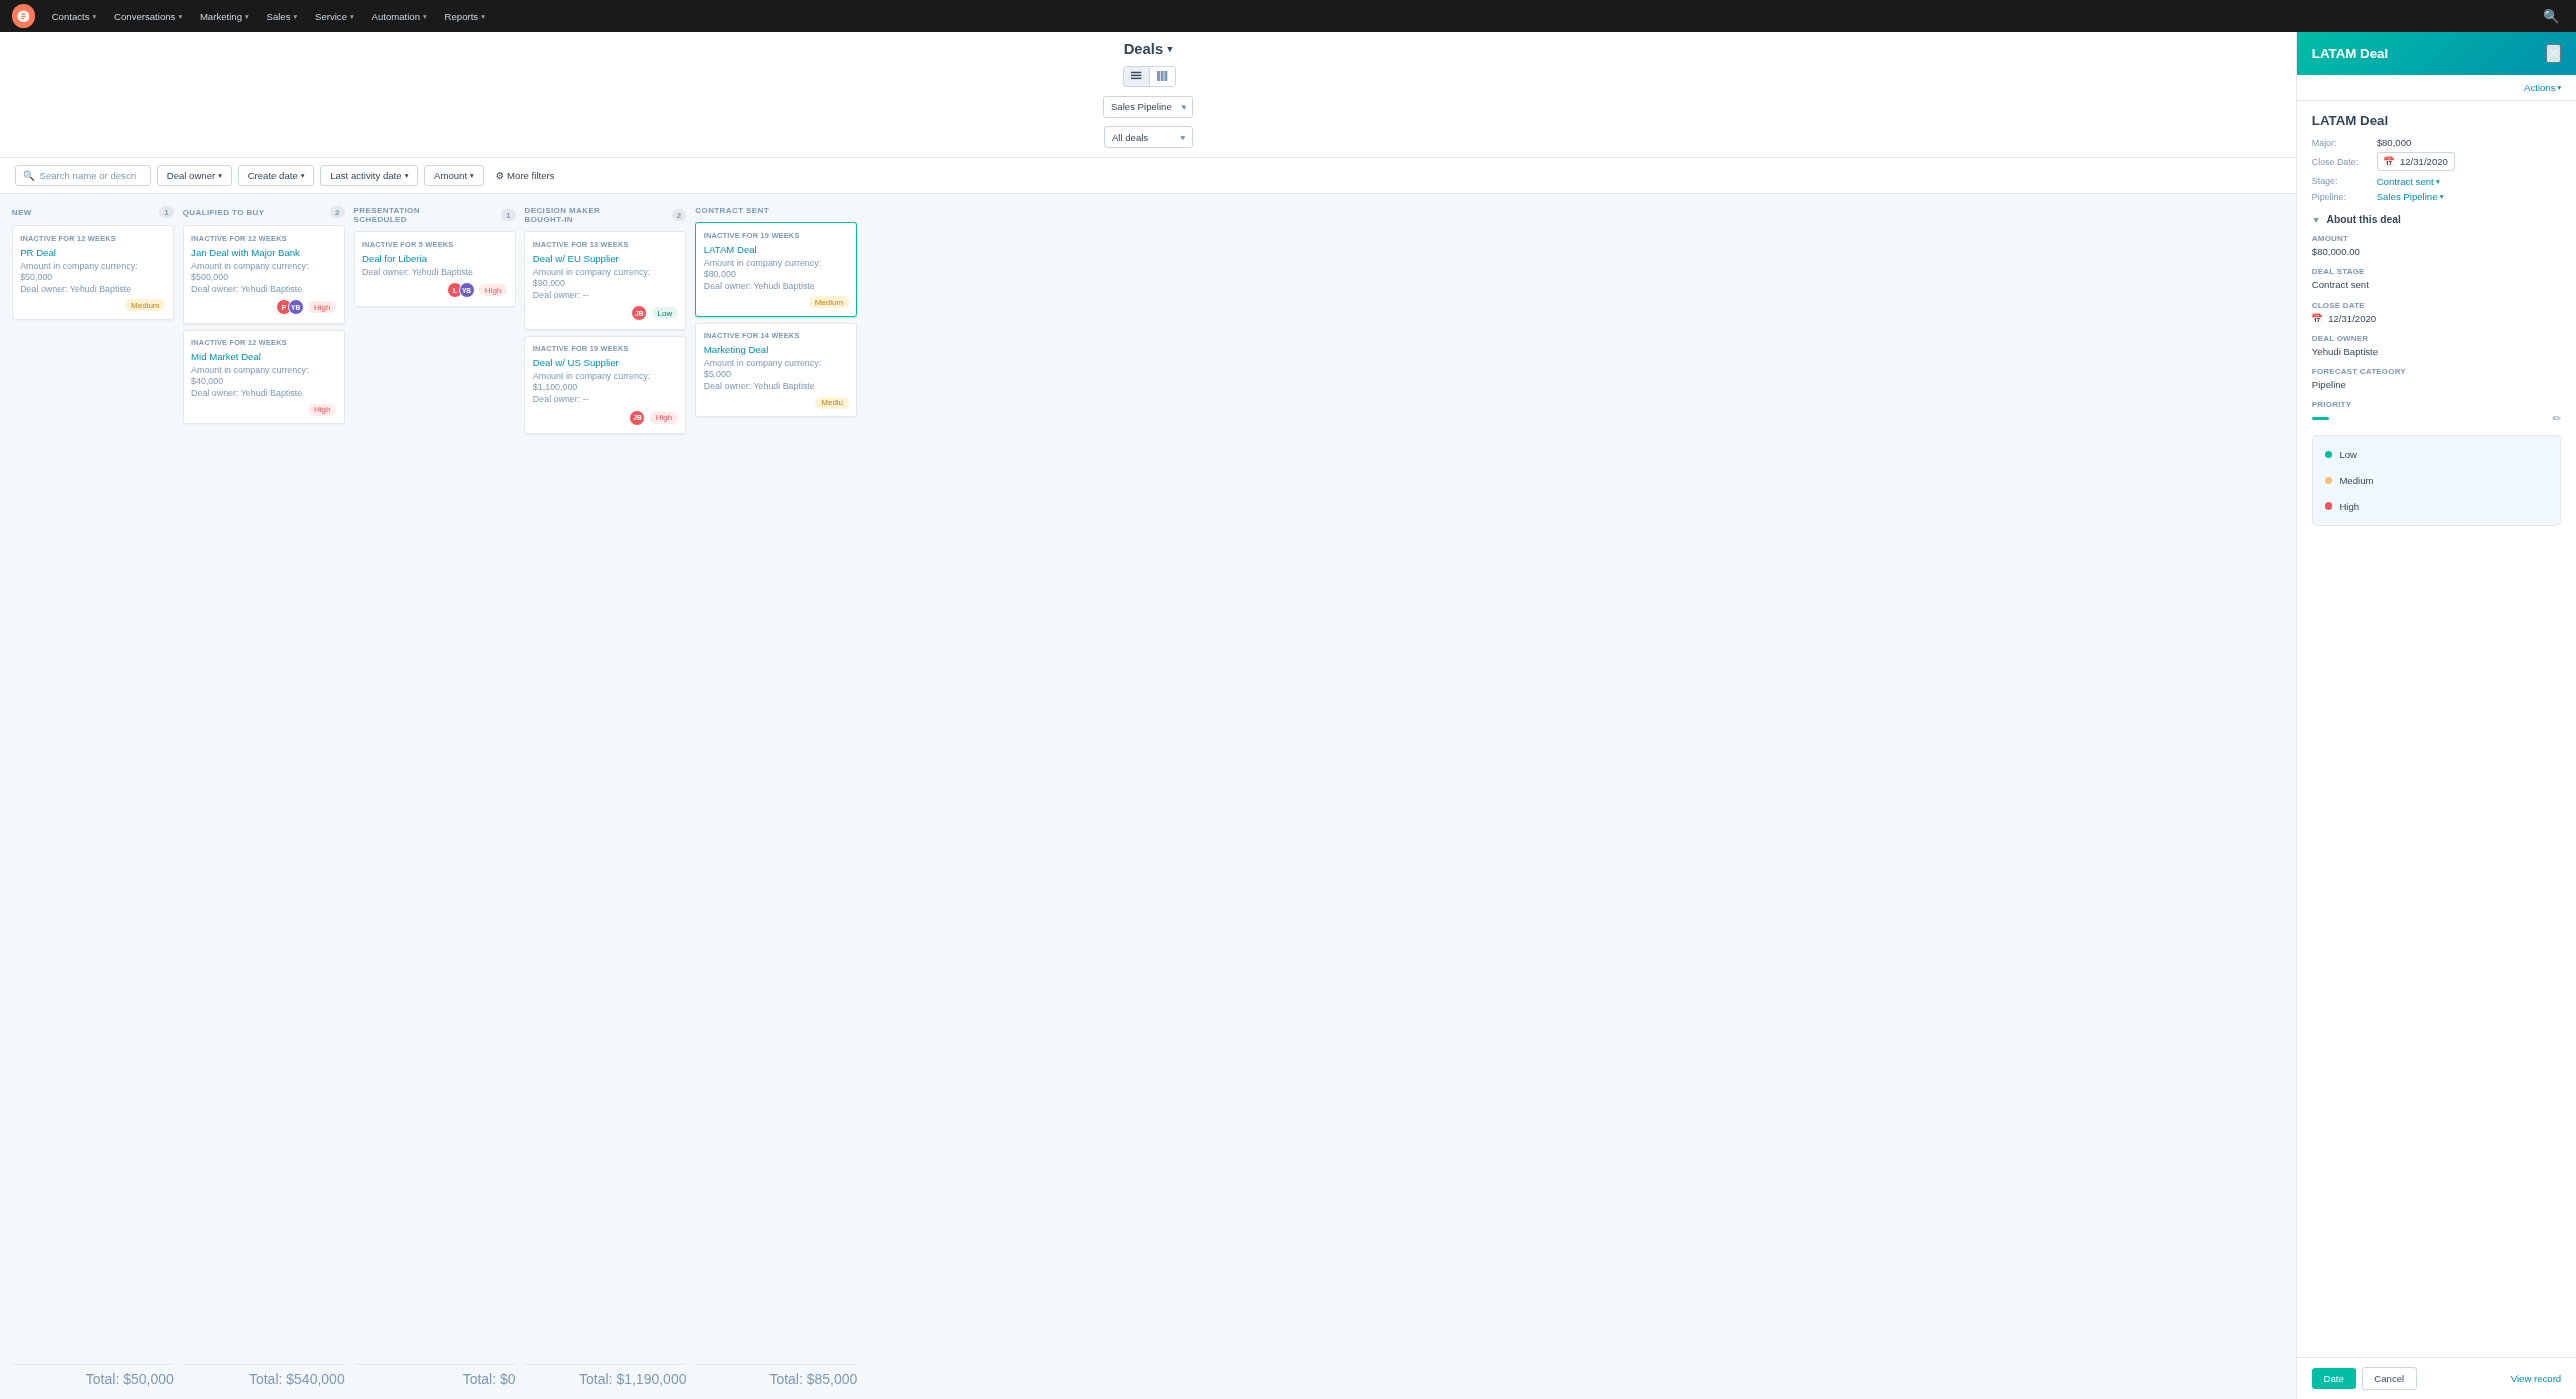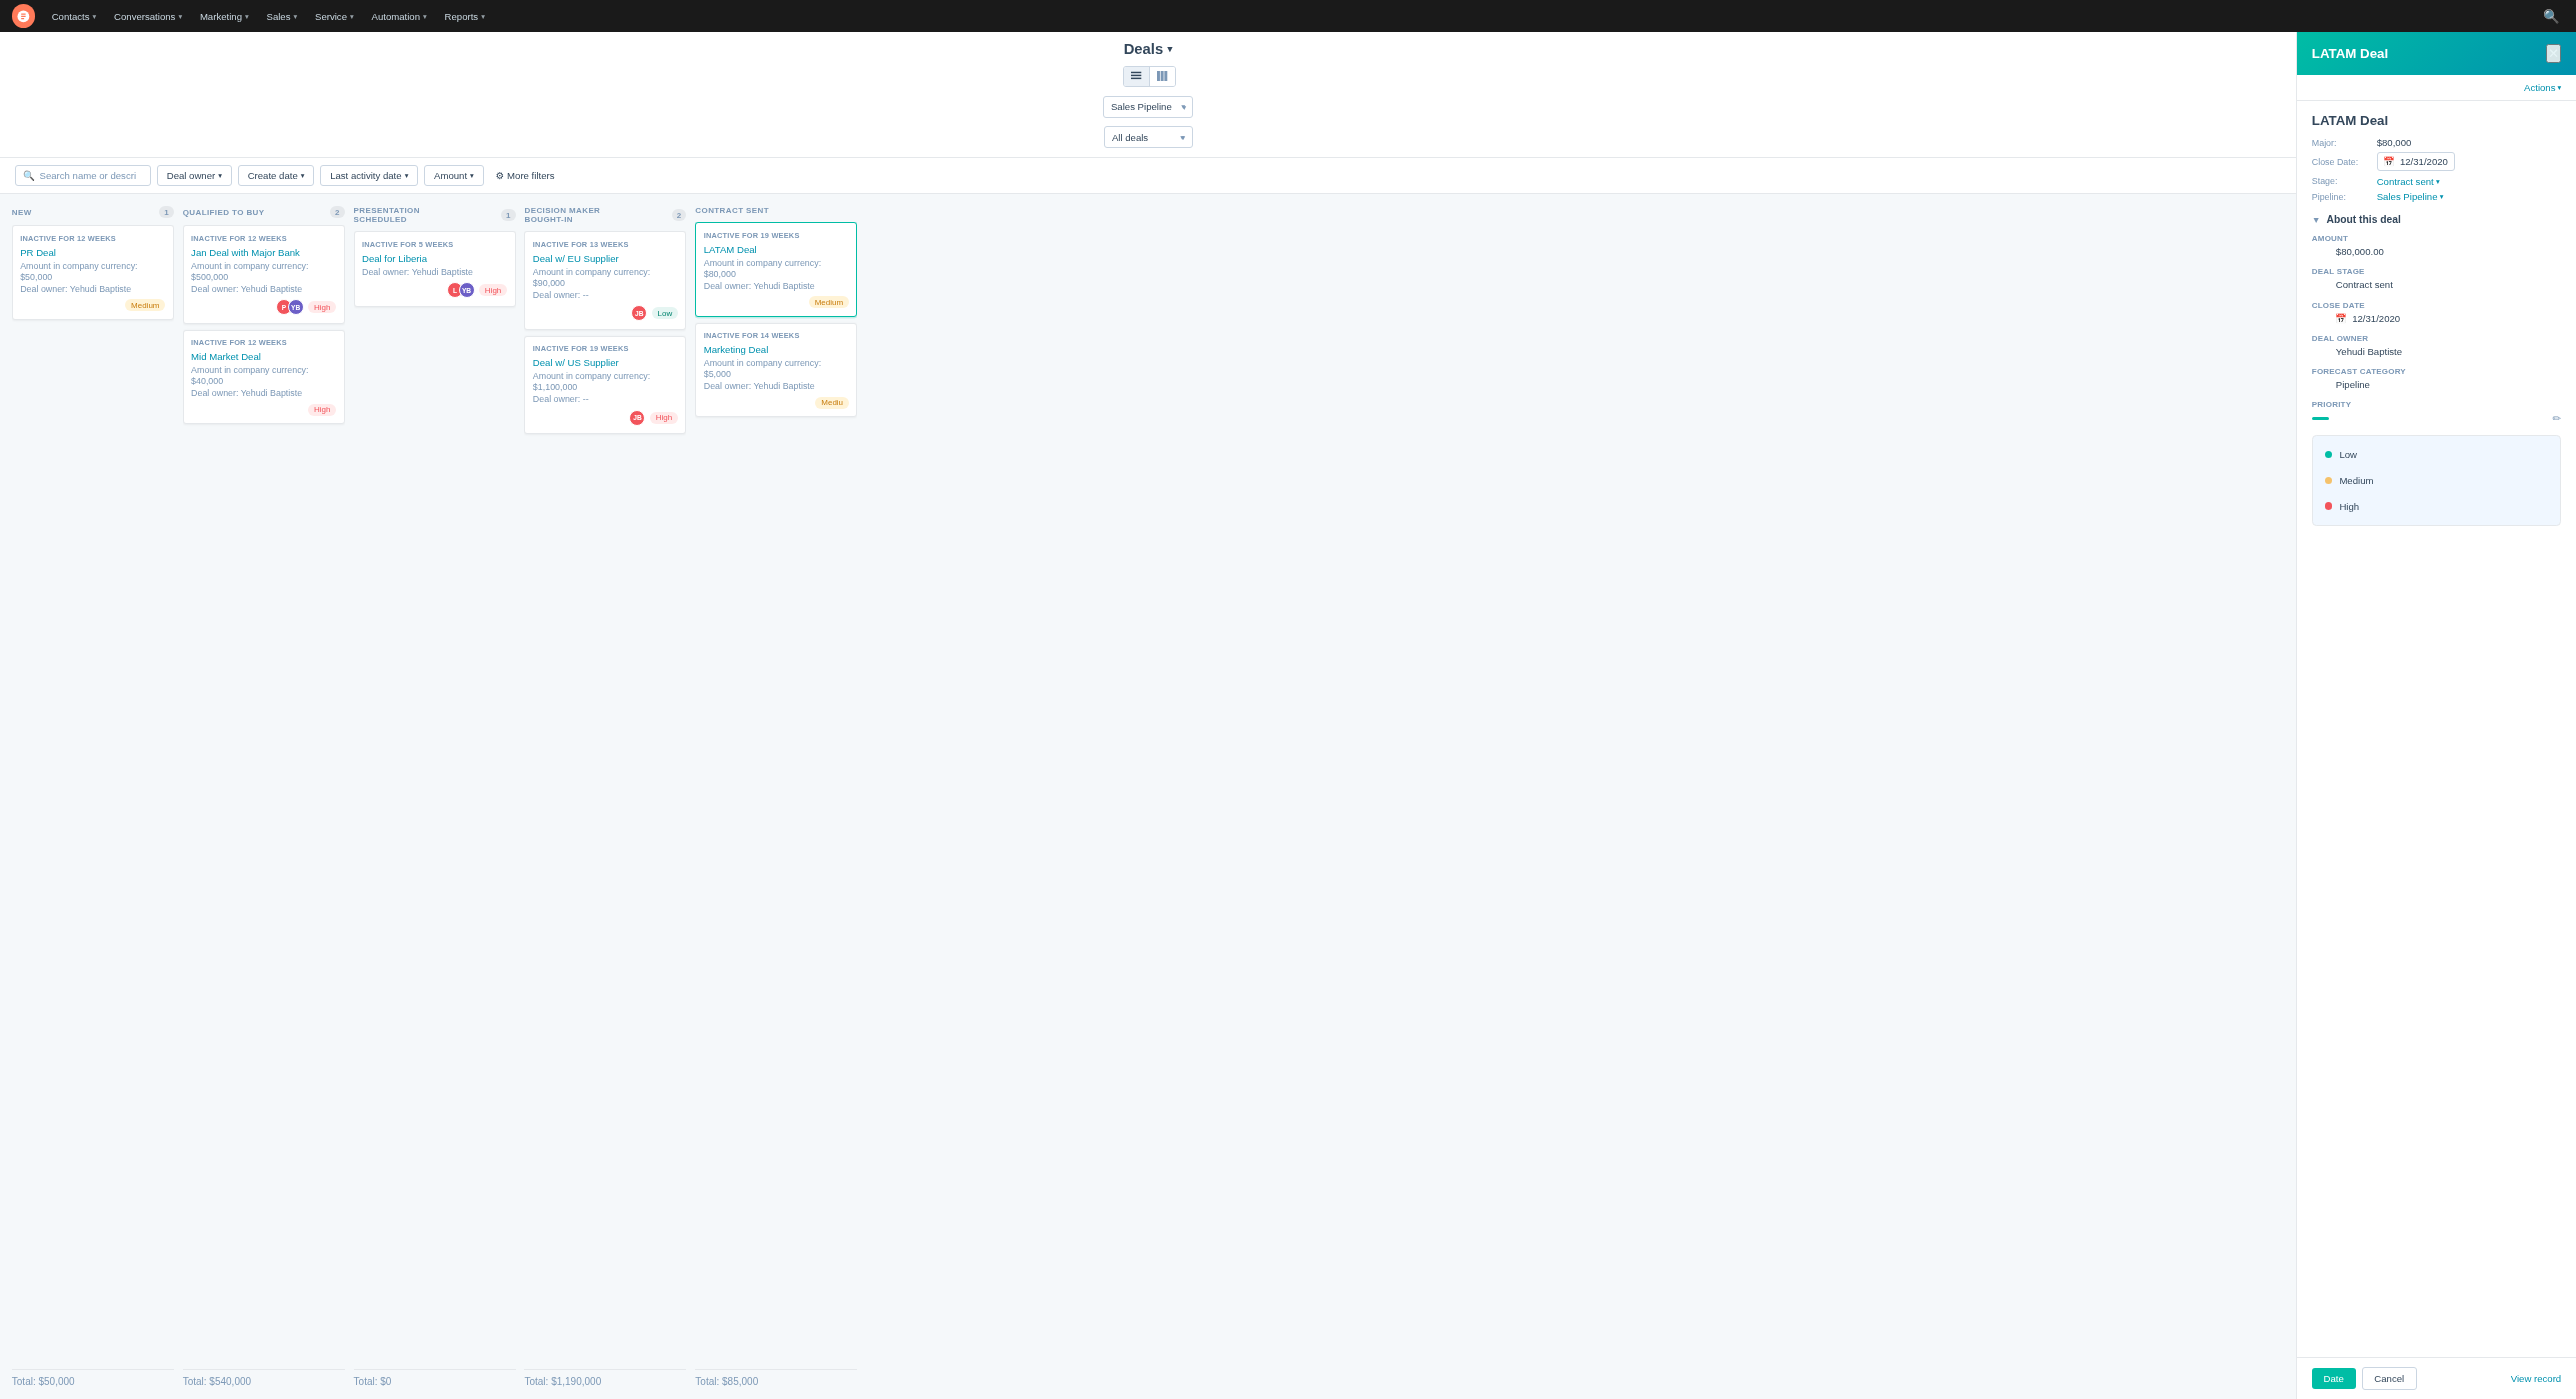--- a/index.html
+++ b/index.html
@@ -127,21 +127,21 @@
       font-size: 8px; font-weight: 600; color: #7c98b6;
       text-transform: uppercase; letter-spacing: 0.4px;
     }
     .col-count {
       background: #e5e8eb; border-radius: 7.4px; padding: 1.5px 5.2px;
       font-size: 8px; color: #7c98b6; font-weight: 600;
     }
     .col-cards { flex: 1; overflow-y: auto; display: flex; flex-direction: column; gap: 5.9px; }
     .col-total {
       margin-top: 5.9px; padding-top: 5.9px; border-top: 0.7px solid #e5e8eb;
-      font-size: 10px; color: #7c98b6; text-align: left;
+      font-size: 14px; color: #7c98b6; text-align: right;
     }
 
     
     .deal-card {
       background: white; border-radius: 3px; padding: 7.4px;
       border: 0.7px solid #e5e8eb; cursor: pointer;
       box-shadow: 0 0.7px 2.2px rgba(0,0,0,0.05);
     }
     .deal-card.active { border-color: #00bda5; box-shadow: 0 0 0 1.5px rgba(0,189,165,0.2); }
     .inactive-badge {
@@ -208,21 +208,21 @@
     .about-section { margin-top: 11.8px; }
     .about-header {
       display: flex; align-items: center; gap: 5.9px;
       margin-bottom: 8.9px; cursor: pointer;
     }
     .about-header-title { font-size: 10.3px; font-weight: 600; color: #33475b; }
     .about-chevron { color: #7c98b6; font-size: 8.9px; }
 
     .field-group { margin-bottom: 10.3px; }
     .field-label { font-size: 8px; font-weight: 600; color: #7c98b6; text-transform: uppercase; letter-spacing: 0.2px; margin-bottom: 3px; }
-    .field-value { font-size: 9.6px; color: #33475b; margin-left: 24px; }
+    .field-value { font-size: 9.6px; color: #33475b; }
 
     
     .priority-dropdown {
       border: 0.7px solid #e5e8eb; border-radius: 4.4px;
       background: #f0f7ff;
       padding: 5.9px 0; margin-top: 3px;
     }
     .priority-option {
       display: flex; align-items: center; gap: 7.4px;
       padding: 7.4px 11.8px; cursor: pointer; font-size: 9.6px; color: #33475b;

